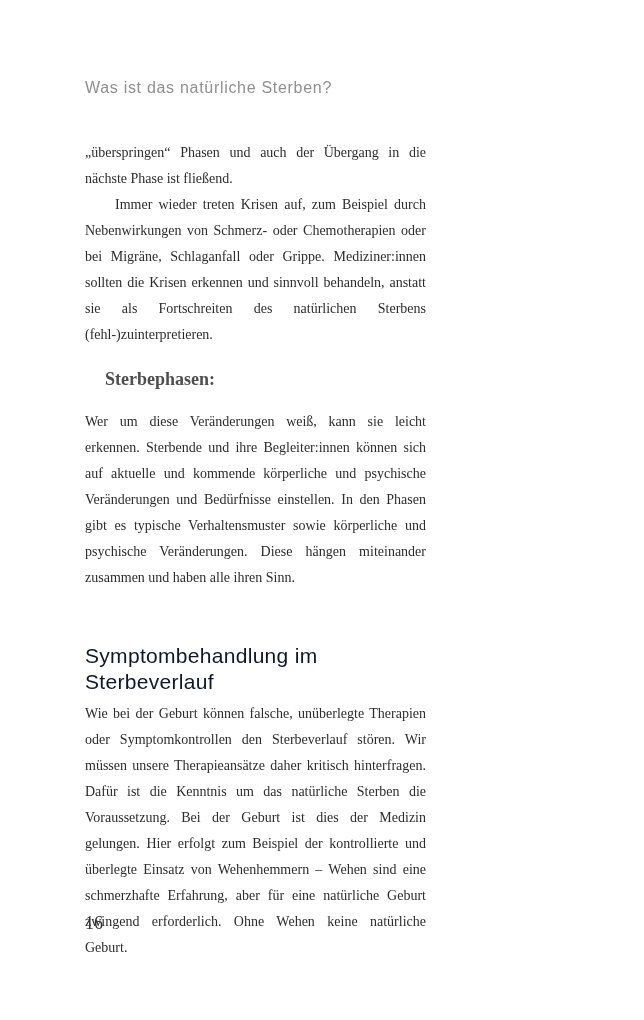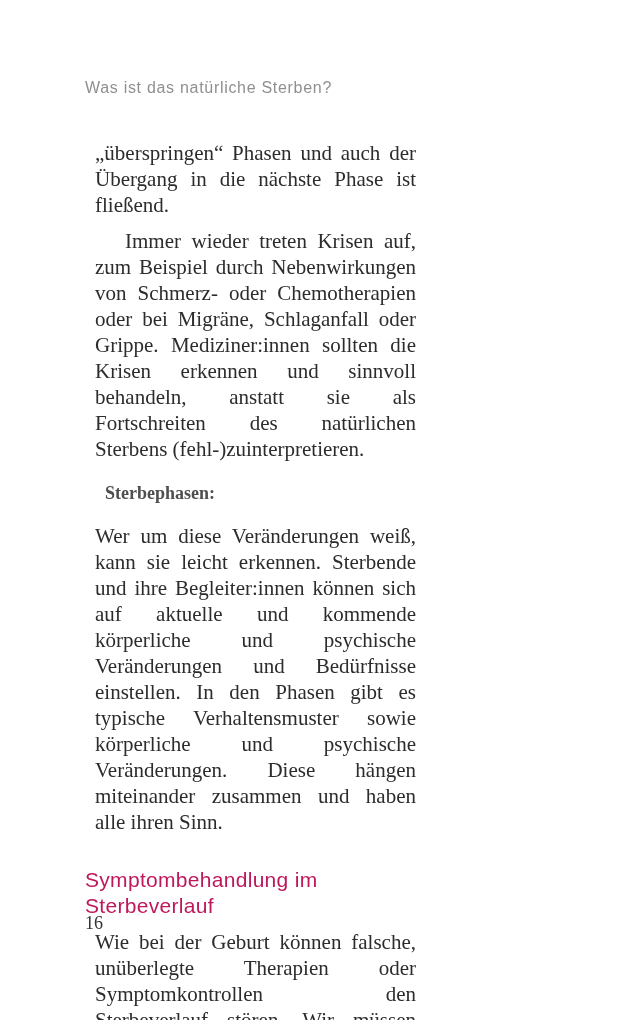--- a/index.html
+++ b/index.html
@@ -20,22 +20,22 @@
   .runhead {
     font-family: "Liberation Sans", sans-serif;
     font-weight: 300;
     font-size: 16px;
     line-height: 20px;
     color: #8f8f8f;
     letter-spacing: 0.7px;
   }
   .body-copy { margin-top: 42px; }
   .para {
-    margin: 10px;
-    font-size: 21px;
+    margin: 0;
+    font-size: 14px;
     line-height: 26px;
     text-align: justify;
     color: #2c2c2c;
     -webkit-hyphens: auto;
     hyphens: auto;
   }
   .para-indent { text-indent: 30px; }
   .callout {
     margin: 20px 0 19px 3px;
   }
@@ -63,26 +63,26 @@
   .callout-bar {
     position: absolute;
     top: 1px;
     bottom: 1px;
     width: 7px;
     background: #9c9c9c;
   }
   .callout-bar.left { left: 0; }
   .callout-bar.right { right: 0; }
   .section-heading {
-    margin: 32px 0 6px 0;
+    margin: 52px 0 6px 0;
     font-family: "Liberation Sans", sans-serif;
     font-weight: 300;
     font-size: 21px;
     line-height: 26px;
-    color: #be185d;
+    color: #0f172a;
     letter-spacing: 0.3px;
   }
   .page-number {
     position: absolute;
     left: 85px;
     top: 912px;
     font-size: 18px;
     line-height: 22px;
     color: #333333;
   }

